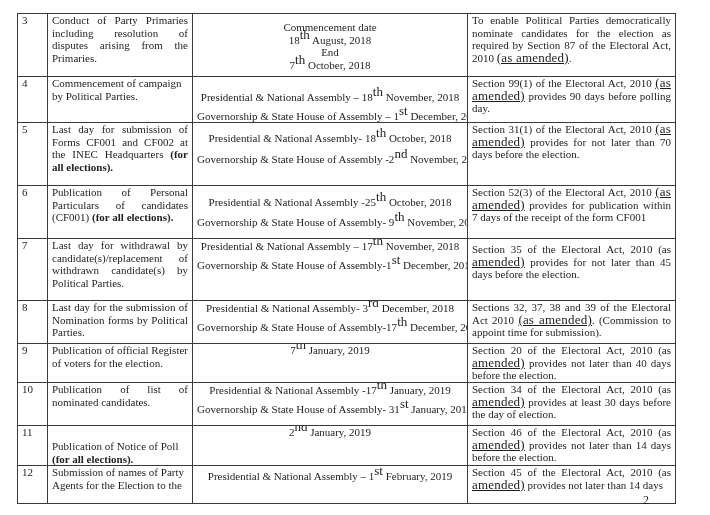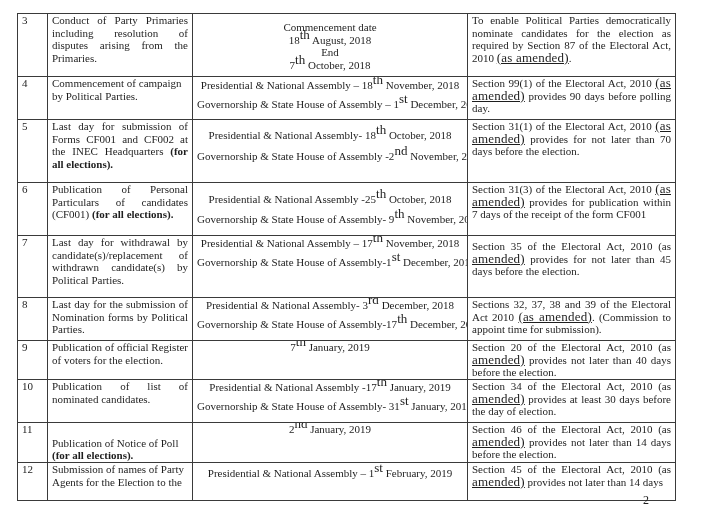--- a/index.html
+++ b/index.html
@@ -41,21 +41,21 @@
         <span class="mline"><span>18</span><sup>th</sup><span> August, 2018</span></span>
         <span class="mline">End</span>
         <span class="mline"><span>7</span><sup>th</sup><span> October, 2018</span></span>
       </td>
       <td class="law"><span>To enable Political Parties democratically nominate candidates for the election as required by Section 87 of the Electoral Act, 2010 </span><span class="big">(as amended)</span><span>.</span></td>
     </tr>
 
     <tr style="height:43px">
       <td class="num">4</td>
       <td class="act" style="text-align:left"><span>Commencement of campaign by Political Parties.</span></td>
-      <td class="mid" style="vertical-align:top;padding-top:2px">
+      <td class="mid" style="vertical-align:top;padding-top:14px">
         <span class="mline"><span>Presidential &amp; National Assembly – 18</span><sup>th</sup><span> November, 2018</span></span>
         <span class="mline gap"><span>Governorship &amp; State House of Assembly – 1</span><sup>st</sup><span> December, 2018</span></span>
       </td>
       <td class="law"><span>Section 99(1) of the Electoral Act, 2010 </span><span class="big">(as amended)</span><span> provides 90 days before polling day.</span></td>
     </tr>
 
     <tr style="height:63px">
       <td class="num">5</td>
       <td class="act"><span>Last day for submission of Forms CF001 and CF002 at the INEC Headquarters </span><span class="b">(for all elections).</span></td>
       <td class="mid" style="vertical-align:top;padding-top:9px">
@@ -65,21 +65,21 @@
       <td class="law"><span>Section 31(1) of the Electoral Act, 2010 </span><span class="big">(as amended)</span><span> provides for not later than 70 days before the election.</span></td>
     </tr>
 
     <tr style="height:53px">
       <td class="num">6</td>
       <td class="act"><span>Publication of Personal Particulars of candidates (CF001) </span><span class="b">(for all elections).</span></td>
       <td class="mid" style="vertical-align:top;padding-top:10px">
         <span class="mline"><span>Presidential &amp; National Assembly -25</span><sup>th</sup><span> October, 2018</span></span>
         <span class="mline gap" style="margin-top:7px"><span>Governorship &amp; State House of Assembly- 9</span><sup>th</sup><span> November, 2018</span></span>
       </td>
-      <td class="law"><span>Section 31(3) of the Electoral Act, 2010 </span><span class="big">(as amended)</span><span> provides for publication within 7 days of the receipt of the form CF001</span></td>
+      <td class="law"><span>Section 52(3) of the Electoral Act, 2010 </span><span class="big">(as amended)</span><span> provides for publication within 7 days of the receipt of the form CF001</span></td>
     </tr>
 
     <tr style="height:62px">
       <td class="num">7</td>
       <td class="act"><span>Last day for withdrawal by candidate(s)/replacement of withdrawn candidate(s) by Political Parties.</span></td>
       <td class="mid" style="vertical-align:top;padding-top:1px">
         <span class="mline"><span>Presidential &amp; National Assembly – 17</span><sup>th</sup><span> November, 2018</span></span>
         <span class="mline gap"><span>Governorship &amp; State House of Assembly-1</span><sup>st</sup><span> December, 2018</span></span>
       </td>
       <td class="law" style="padding-top:4px"><span>Section 35 of the Electoral Act, 2010 (as </span><span class="big">amended)</span><span> provides for not later than 45 days before the election.</span></td>

